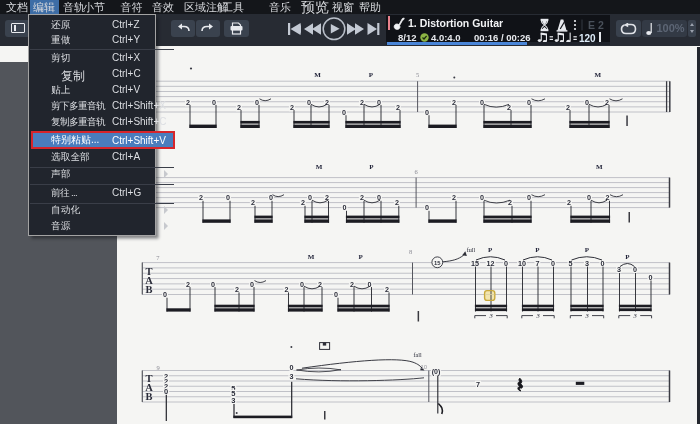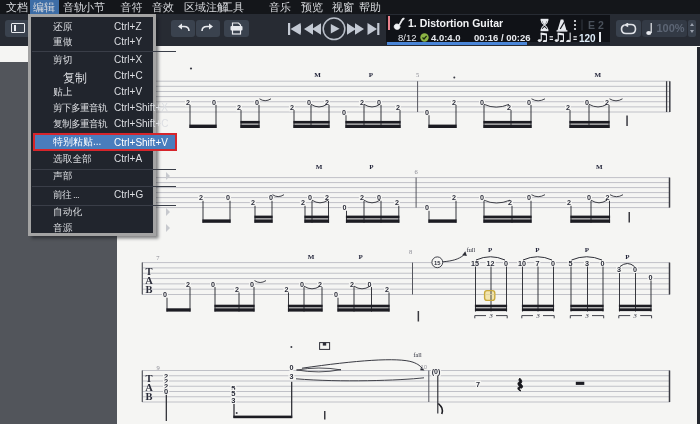--- a/index.html
+++ b/index.html
@@ -322,21 +322,21 @@
 <div style="position:absolute;left:29.5px;top:0;width:29.5px;height:14px;background:#3d6da6"></div>
       <div style="position:absolute;left:6px;top:0;height:14px;line-height:14.5px;color:#d7d9dd;font-size:11px">文档</div>
       <div style="position:absolute;left:33px;top:0;height:20px;line-height:14.5px;color:#d7d9dd;font-size:11px">编辑</div>
       <div style="position:absolute;left:63px;top:0;height:14px;line-height:14.5px;color:#d7d9dd;font-size:11px">音轨</div>
       <div style="position:absolute;left:83px;top:0;height:14px;line-height:14.5px;color:#d7d9dd;font-size:11px">小节</div>
       <div style="position:absolute;left:120.5px;top:0;height:14px;line-height:14.5px;color:#d7d9dd;font-size:11px">音符</div>
       <div style="position:absolute;left:152px;top:0;height:14px;line-height:14.5px;color:#d7d9dd;font-size:11px">音效</div>
       <div style="position:absolute;left:184px;top:0;height:14px;line-height:14.5px;color:#d7d9dd;font-size:11px">区域注解</div>
       <div style="position:absolute;left:222px;top:0;height:17px;line-height:14.5px;color:#d7d9dd;font-size:11px">工具</div>
       <div style="position:absolute;left:269px;top:0;height:14px;line-height:14.5px;color:#d7d9dd;font-size:11px">音乐</div>
-      <div style="position:absolute;left:301px;top:0;height:14px;line-height:14.5px;color:#d7d9dd;font-size:11px">预览</div>
+      <div style="position:absolute;left:301px;top:0;height:14px;line-height:14.5px;color:#d7d9dd;font-size:14px">预览</div>
       <div style="position:absolute;left:332px;top:0;height:14px;line-height:14.5px;color:#d7d9dd;font-size:11px">视窗</div>
       <div style="position:absolute;left:359px;top:0;height:14px;line-height:14.5px;color:#d7d9dd;font-size:11px">帮助</div>
 </div>
 
 <div class="abs" style="left:0;top:14px;width:700px;height:32px;background:#272b33">
 
   <div class="abs" style="left:5px;top:5.5px;width:25px;height:17.5px;background:#3a424e;border-radius:3px">
     <div class="abs" style="left:5.5px;top:3.5px;width:14px;height:10px;border:1.5px solid #e8eaee;border-radius:1px"></div>
     <div class="abs" style="left:8.5px;top:5.5px;width:2px;height:6px;background:#e8eaee"></div>
   </div>
@@ -373,21 +373,21 @@
           <rect x="93.2" y="8" width="2.2" height="12"></rect>
     </g>
   </svg>
 
   <div class="abs" style="left:386px;top:1px;width:224px;height:30px;background:#101217">
     <div class="abs" style="left:1.5px;top:1px;width:2.5px;height:13.5px;background:#e8818c"></div>
     <svg width="14" height="14" style="position:absolute;left:6px;top:1.5px" viewBox="0 0 14 14">
           <path d="M5.2,7 C3.2,6.8 1.8,8.4 2.2,10.2 C2.7,12.2 5.2,13 6.8,12 C8.2,11.1 8.2,9.6 7.6,8.4 L10.6,3.2 L11.8,2.6 L12.2,1 L10.4,1.5 L7,7.6 Z" fill="#f0f1f4" stroke="#f0f1f4" stroke-width="0.8"></path>
         </svg>
     <div class="abs" style="left:22px;top:2px;font-size:10.5px;font-weight:bold;color:#f2f3f5;white-space:nowrap">1. Distortion Guitar</div>
-    <div class="abs" style="left:12px;top:16.5px;font-size:9.5px;font-weight:normal;color:#e8eaee;white-space:nowrap">8/12</div>
+    <div class="abs" style="left:12px;top:16.5px;font-size:9.5px;font-weight:bold;color:#e8eaee;white-space:nowrap">8/12</div>
     <svg width="9" height="9" style="position:absolute;left:34px;top:18px" viewBox="0 0 9 9">
           <circle cx="4.5" cy="4.5" r="4.2" fill="#8db544"></circle>
           <path d="M2.5,4.5 L4,6 L6.6,3" stroke="#1c2a10" stroke-width="1.2" fill="none"></path>
         </svg>
     <div class="abs" style="left:45px;top:16.5px;font-size:9.5px;font-weight:bold;color:#e8eaee;white-space:nowrap">4.0:4.0</div>
     <div class="abs" style="left:88px;top:16.5px;font-size:9.5px;font-weight:bold;color:#e8eaee;white-space:nowrap">00:16 / 00:26</div>
 
     <svg width="80" height="14" style="position:absolute;left:150px;top:2.5px" viewBox="0 0 80 14">
       <g fill="#e8eaee">
         <rect x="4.6" y="0.8" width="7.8" height="1.6"></rect>
@@ -447,21 +447,21 @@
         </svg>
     <div class="abs" style="left:15px;top:2.5px;font-size:11px;font-weight:bold;color:#5d6675">100%</div>
   </div>
 
   <div class="abs" style="left:688px;top:5.5px;width:7.5px;height:17.5px;background:#39414d;border-radius:2px">
     <div class="abs" style="left:1.5px;top:3.5px;width:0;height:0;border-bottom:3.5px solid #9aa1ad;border-left:2.7px solid transparent;border-right:2.7px solid transparent"></div>
     <div class="abs" style="left:1.5px;top:10px;width:0;height:0;border-top:3.5px solid #9aa1ad;border-left:2.7px solid transparent;border-right:2.7px solid transparent"></div>
   </div>
 </div>
 
-<div class="abs" style="left:28px;top:14px;width:128px;height:222px;background:#21252d;border:3px solid #a3a3a3;box-shadow:2.5px 2.5px 3px rgba(15,17,22,0.5)">
+<div class="abs" style="left:28px;top:14px;width:128px;height:222px;background:#21252d;border:1px solid #a3a3a3;box-shadow:2.5px 2.5px 3px rgba(15,17,22,0.5)">
 <div style="position:absolute;left:22px;top:3.5px;font-size:9.7px;color:#dcdee2;white-space:nowrap">还原</div>
       <div style="position:absolute;left:83px;top:3.5px;font-size:10px;color:#dcdee2;white-space:nowrap">Ctrl+Z</div>
       <div style="position:absolute;left:22px;top:19.0px;font-size:9.7px;color:#dcdee2;white-space:nowrap">重做</div>
       <div style="position:absolute;left:83px;top:19.0px;font-size:10px;color:#dcdee2;white-space:nowrap">Ctrl+Y</div>
       <div style="position:absolute;left:22px;top:37.0px;font-size:9.7px;color:#dcdee2;white-space:nowrap">剪切</div>
       <div style="position:absolute;left:83px;top:37.0px;font-size:10px;color:#dcdee2;white-space:nowrap">Ctrl+X</div>
       <div style="position:absolute;left:32px;top:53.0px;font-size:12px;color:#dcdee2;white-space:nowrap">复制</div>
       <div style="position:absolute;left:83px;top:53.0px;font-size:10px;color:#dcdee2;white-space:nowrap">Ctrl+C</div>
       <div style="position:absolute;left:22px;top:69.0px;font-size:9.7px;color:#dcdee2;white-space:nowrap">贴上</div>
       <div style="position:absolute;left:83px;top:69.0px;font-size:10px;color:#dcdee2;white-space:nowrap">Ctrl+V</div>

